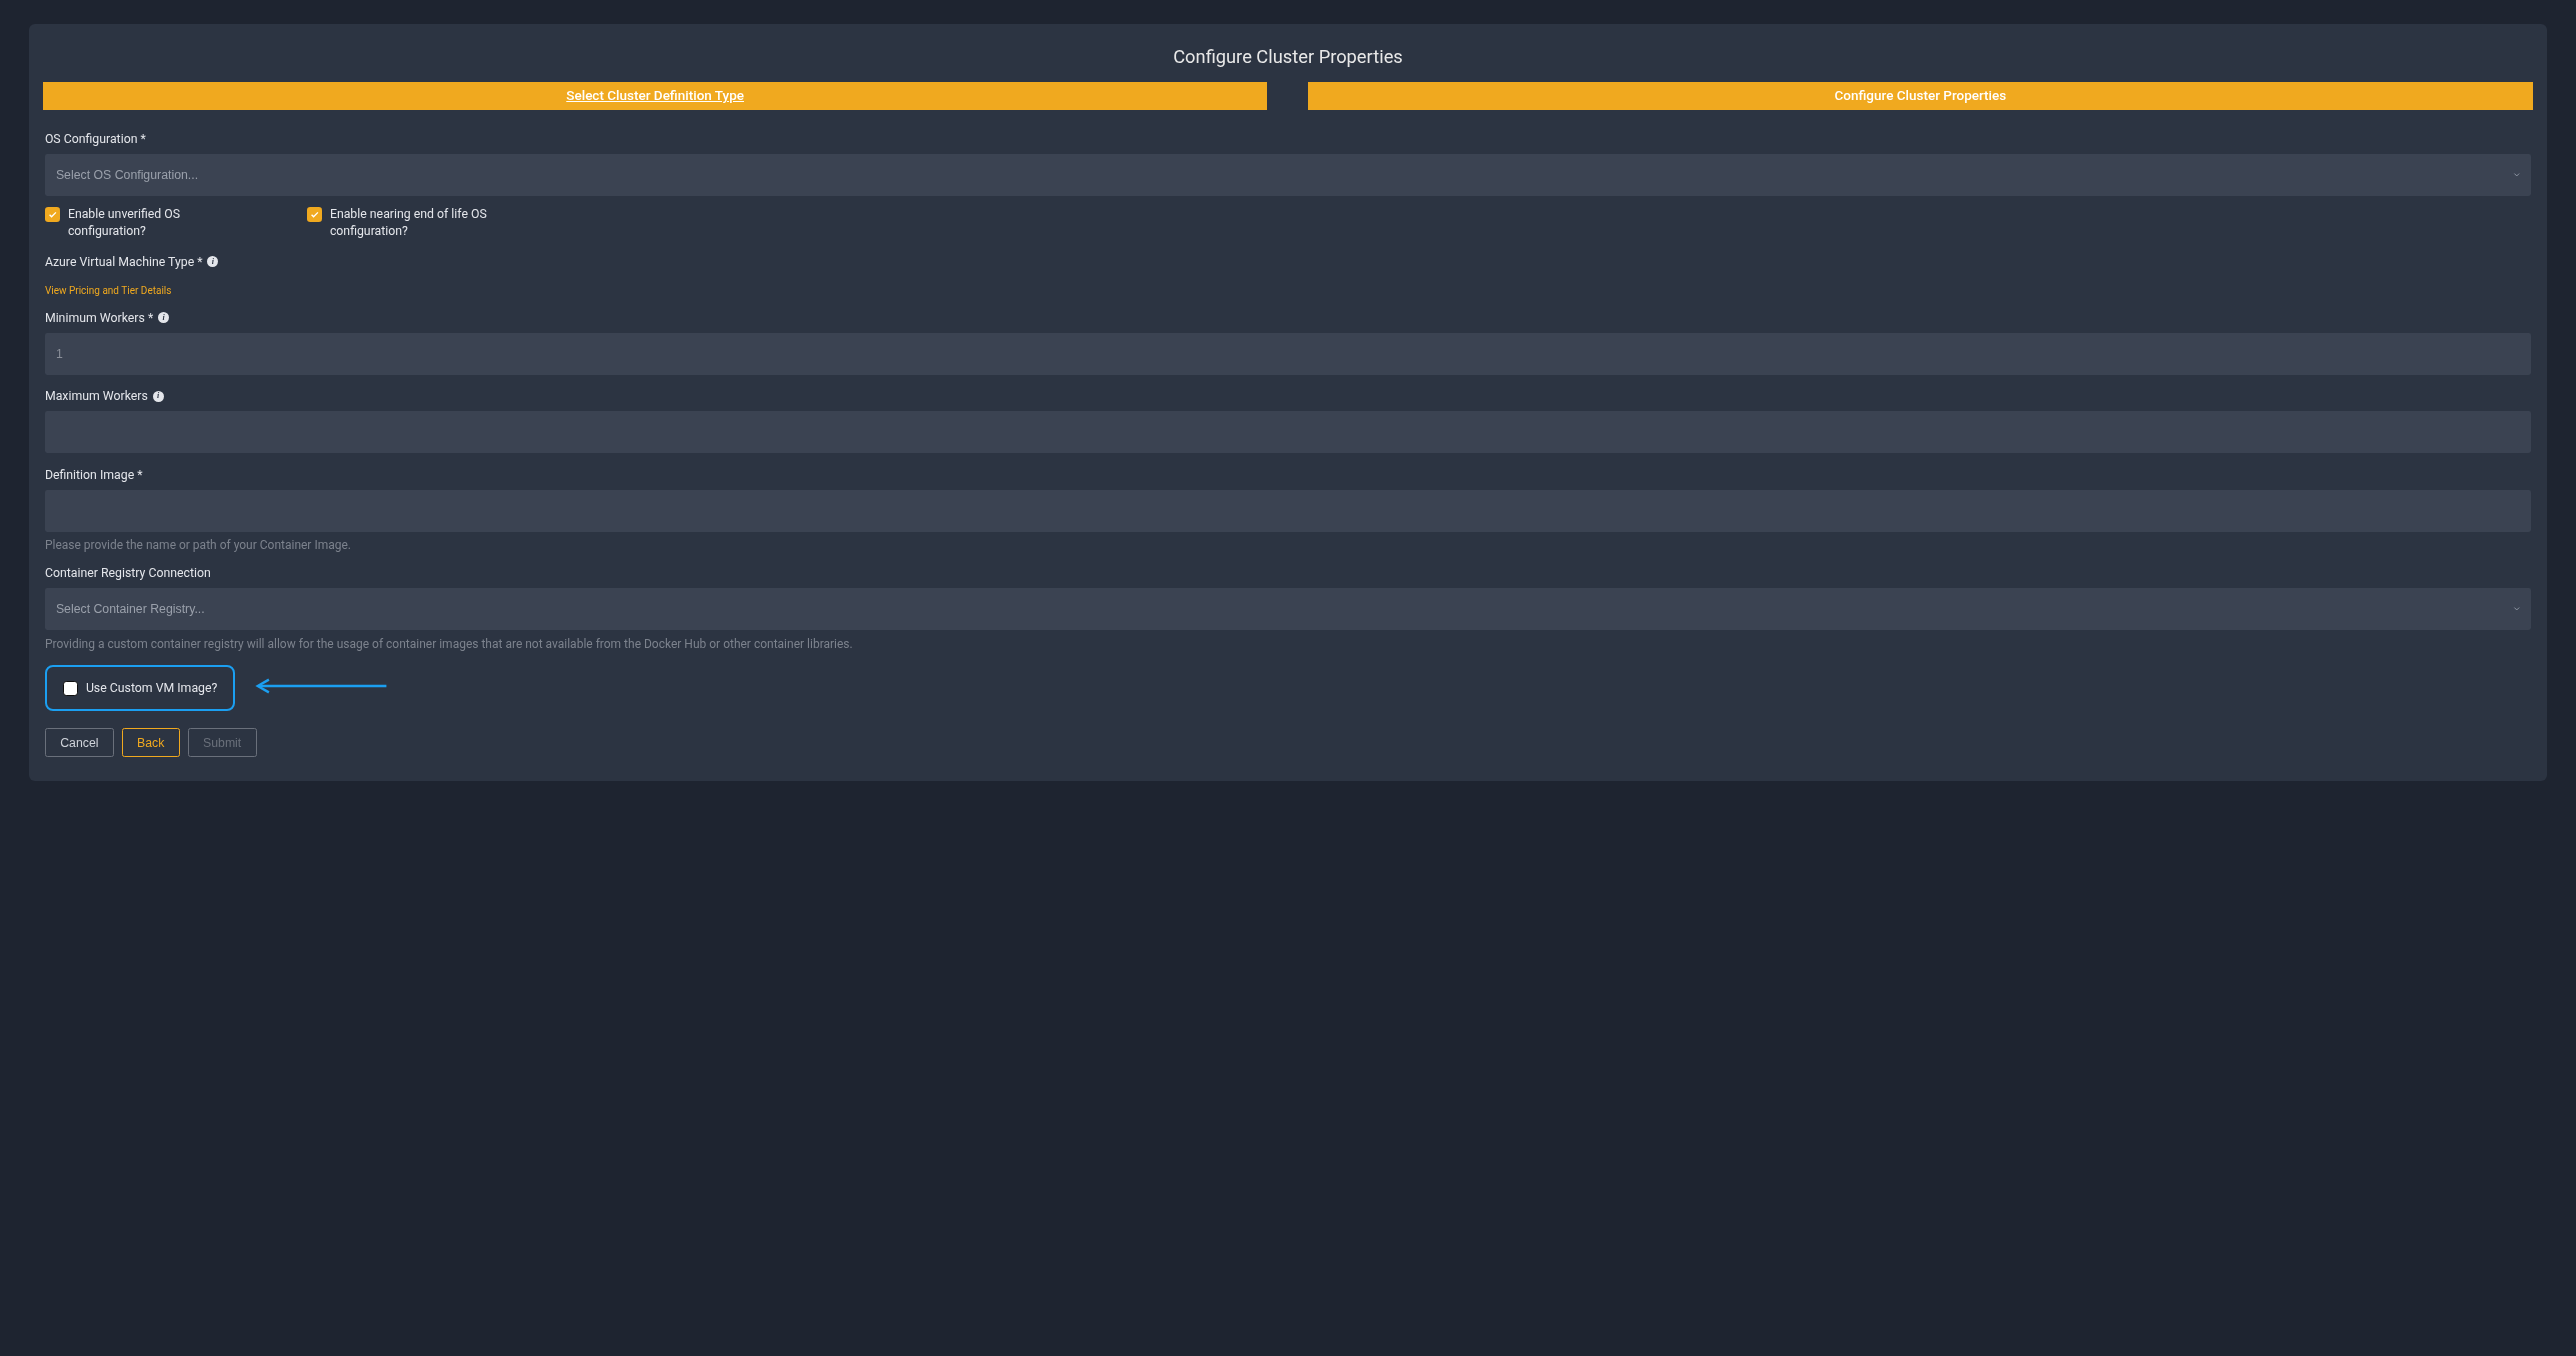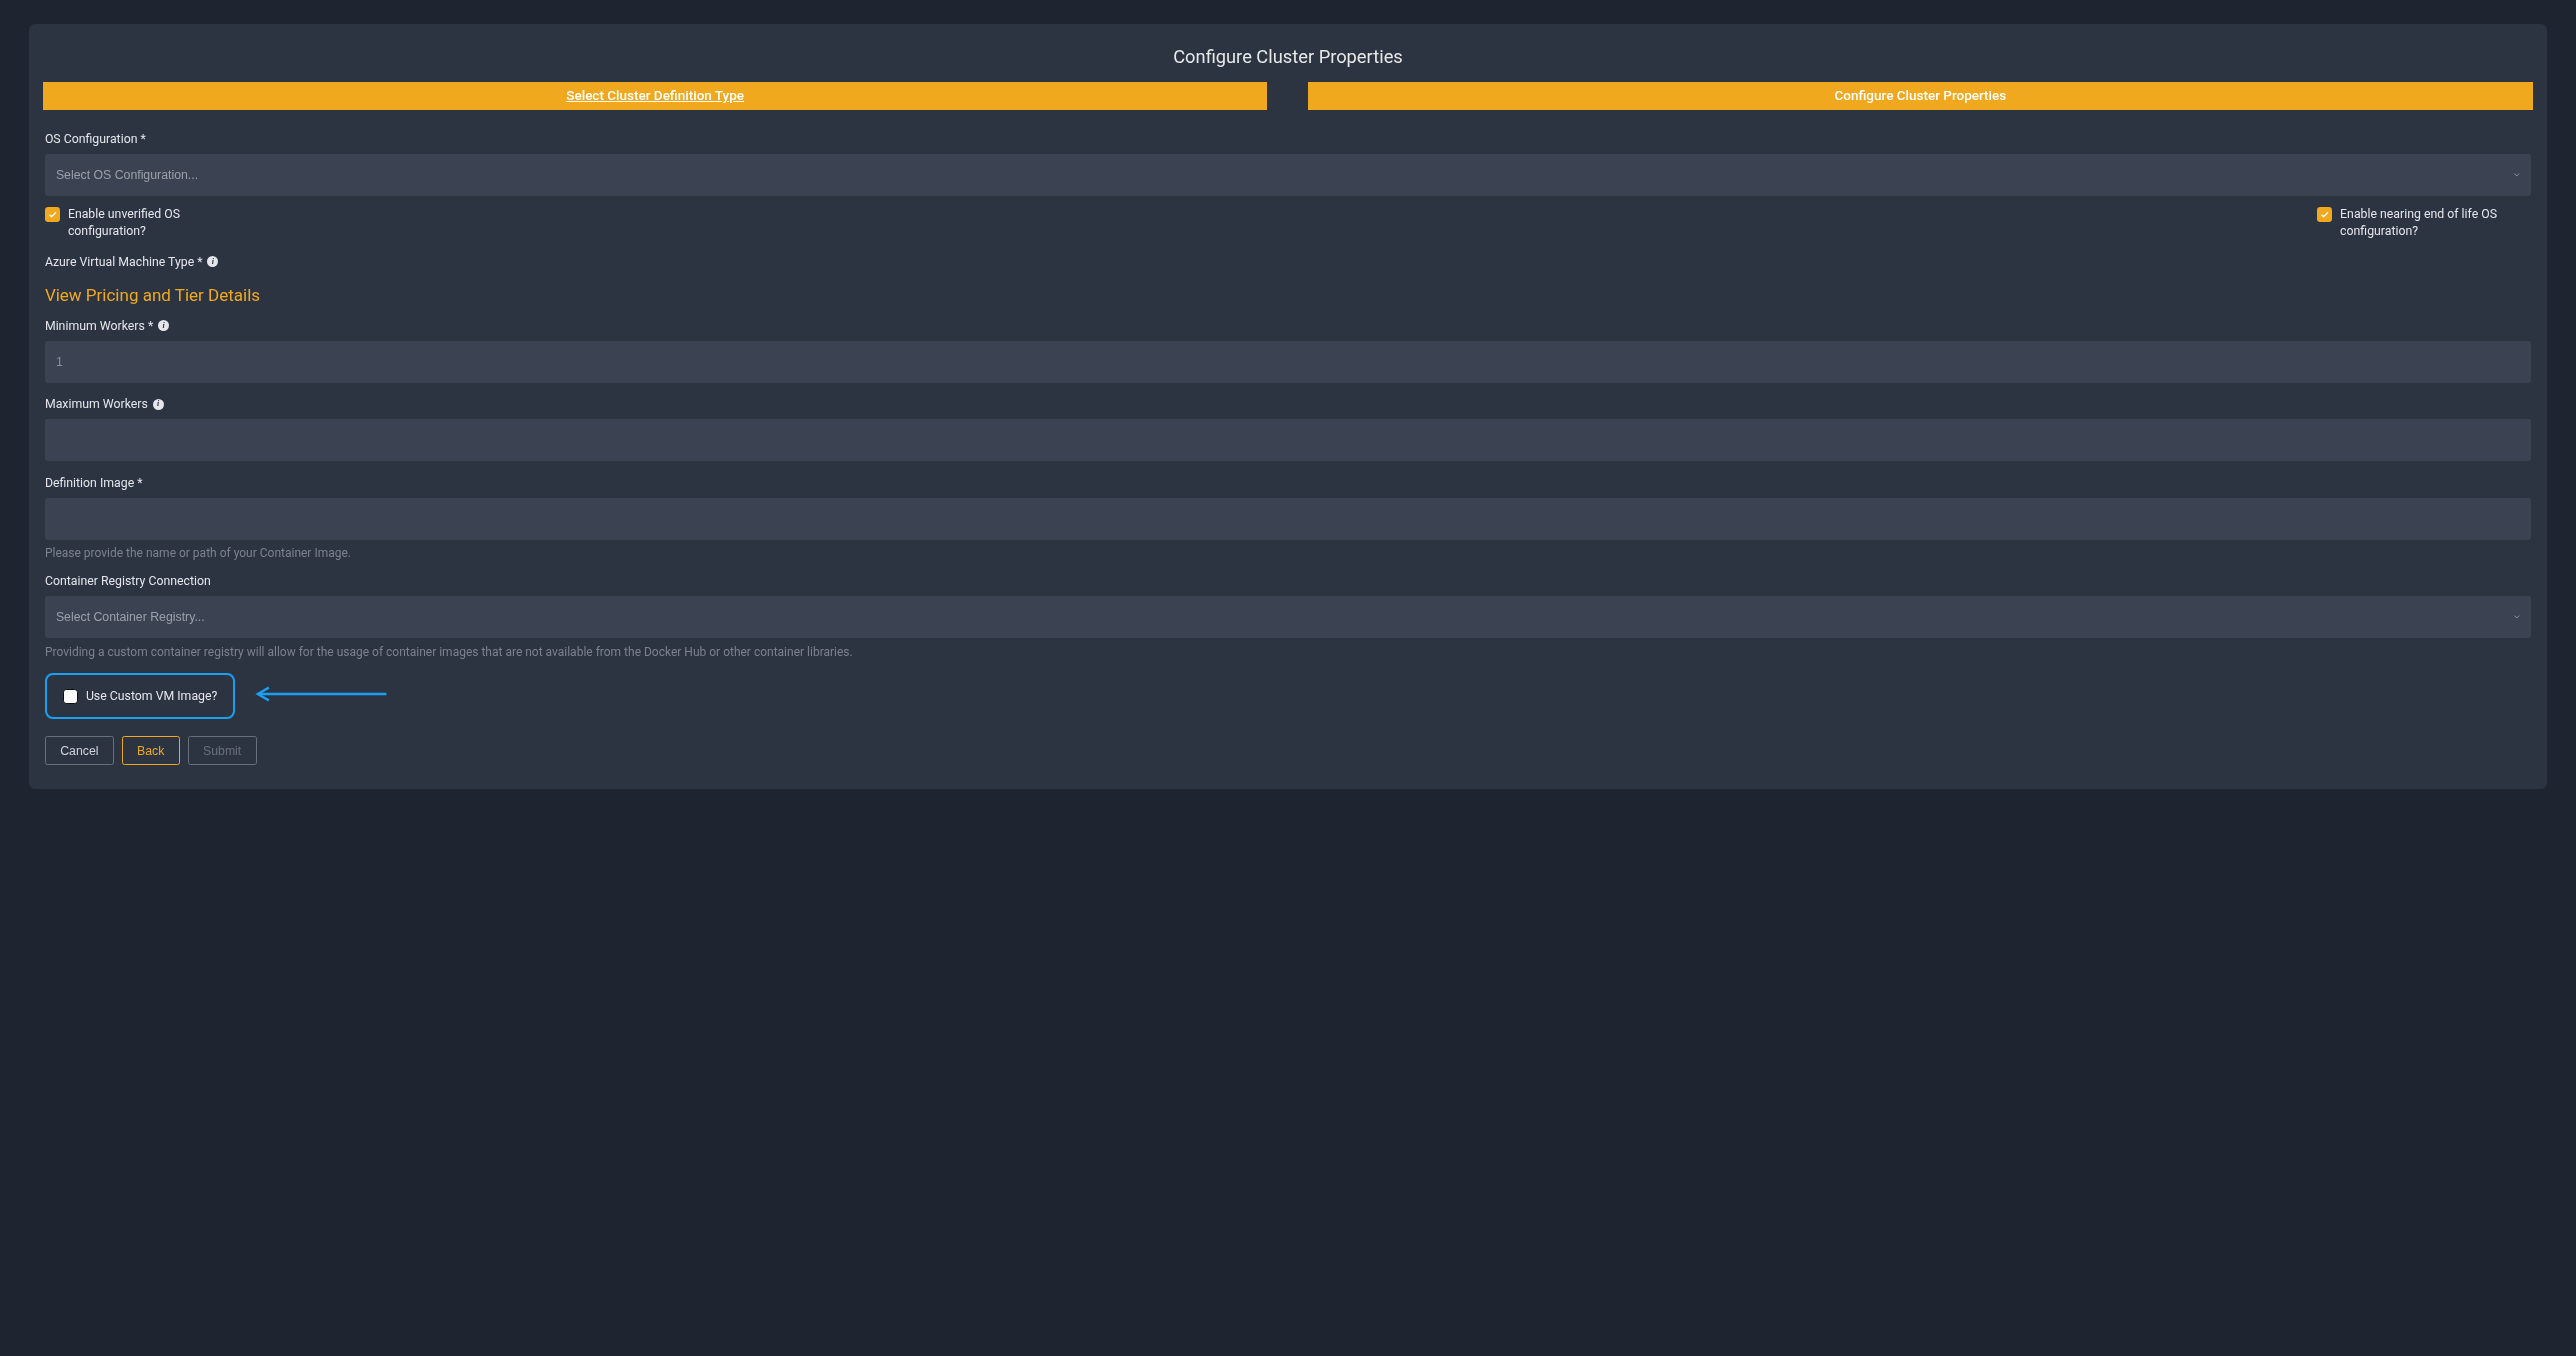--- a/index.html
+++ b/index.html
@@ -94,21 +94,20 @@
     right: 9.5px; top: 50%;
     transform: translateY(-50%);
     pointer-events: none;
     color: #8f97a3;
   }
   .textinput::placeholder { color: #8a8f99; }
   .checkboxes {
     display: flex;
     gap: 48px;
     margin-top: 9.5px;
-    justify-content: space-between;
   }
   .checkbox-row {
     display: flex;
     align-items: flex-start;
     gap: 8px;
     font-size: 12.3px;
     color: #e4e6eb;
   }
   .cb {
     width: 15px; height: 15px;
@@ -122,21 +121,21 @@
     cursor: pointer;
   }
   .cb svg { display: block; }
   .cb.empty {
     background: #fff;
     border: 1.6px solid #0e0e0e;
     border-radius: 3.2px;
   }
   .link-text {
     color: #f0a91f;
-    font-size: 17px;
+    font-size: 10px;
     margin-top: 8px;
     cursor: pointer;
     display: inline-block;
   }
   .helper {
     color: #7c828d;
     font-size: 12px;
     margin-top: 6.4px;
   }
   .full { grid-column: 1 / -1; }

